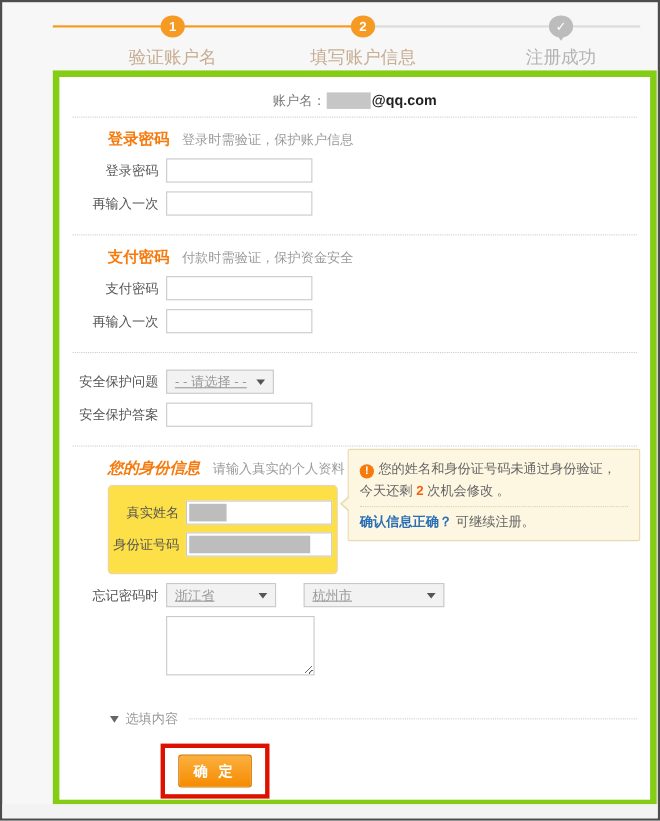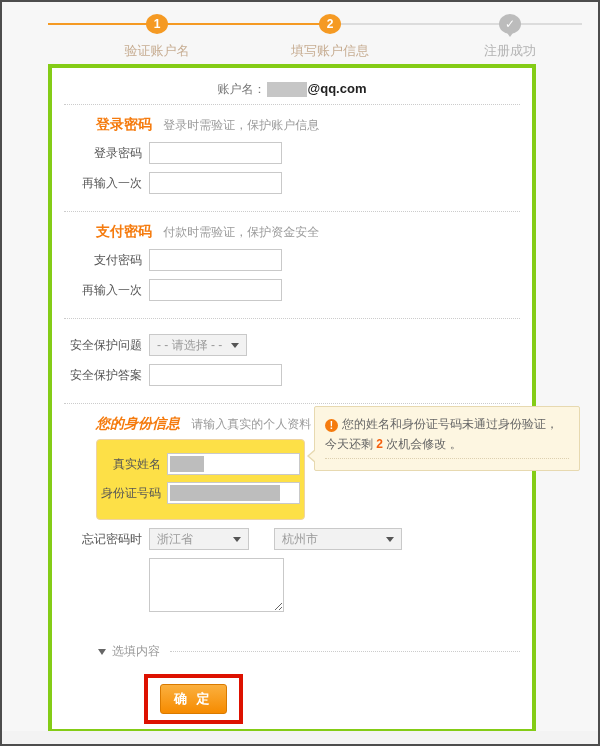--- a/index.html
+++ b/index.html
@@ -24,29 +24,29 @@
     text-align:center; line-height:20px;
   }
   .step-c1 { left:98px; } .step-c2 { left:271px; }
   .badge { position:absolute; top:0; left:451px; width:22px; height:20px;
     border-radius:50%; background:#bcbcbc; }
   .badge::after { content:''; position:absolute; left:6px; top:16px;
     border-left:5px solid transparent; border-right:5px solid transparent;
     border-top:7px solid #bcbcbc; }
   .badge-check { display:block; width:22px; height:20px; color:#fff;
     font-weight:bold; font-size:12px; text-align:center; line-height:20px; }
-  .step-label { position:absolute; top:28px; width:130px; text-align:center; font-size:13px; }
+  .step-label { position:absolute; top:28px; width:130px; text-align:center; font-size:16px; }
   .step-l1 { left:44px; color:#c7ad92; }
   .step-l2 { left:217px; color:#c7ad92; }
   .step-l3 { left:397px; color:#b3b3b3; }
 
   
   .panel {
-    position:absolute; left:46px; top:62px; width:488px; height:669px;
-    background:#fff; border:4px solid #84cc16;
+    position:absolute; left:46px; top:62px; width:549px; height:669px;
+    background:#fff; border:6px solid #84cc16;
   }
   .account-row { text-align:center; padding-top:13px; height:36px; color:#777; }
   .account-row b { color:#222; font-size:13px; }
   .mask-chip { display:inline-block; width:40px; height:15px; background:#c6c6c6;
     vertical-align:middle; margin:0 1px; }
   .divider { border-top:1px dotted #ccc; margin:0 12px; height:0; }
 
   .section { padding:7px 0 9px; }
   .sec-hdr { margin:4px 0 2px 44px; }
   .sec-title { color:#f57b0e; font-weight:bold; font-size:14px; }
@@ -54,21 +54,21 @@
   .sec-hint { color:#9b9b9b; font-size:12px; margin-left:8px; }
 
   .frow { display:flex; align-items:center; margin:8px 0; }
   .flabel { width:90px; text-align:right; margin-right:7px; color:#555; flex:none; }
   .tinput { width:133px; height:22px; border:1px solid #c9c9c9; background:#fff;
     padding:0 4px; font-size:12px; outline:none; }
 
   .select {
     height:22px; background:#f2f2f2; border:1px solid #c9c9c9; color:#999;
     display:flex; align-items:center; justify-content:space-between;
-    padding:0 7px; cursor:pointer; flex:none;
+    padding:0 7px; cursor:pointer; flex:none;text-decoration:underline;
   }
   .caret { width:0; height:0; border-left:4px solid transparent;
     border-right:4px solid transparent; border-top:5px solid #555; flex:none; margin-left:6px; }
   .sel-security { width:98px; }
   .sel-occupation { width:190px; }
   .sel-province { width:100px; margin-right:25px; }
   .sel-city { width:128px; margin-right:9px; }
   .sel-district { width:162px; }
 
   
@@ -217,20 +217,24 @@
             <span class="patch patch-id"></span>
           </span>
         </div>
       </div>
 
       <div class="notice">
         <div>
           <span class="warn-ic">!</span><span>您的姓名和身份证号码未通过身份验证，今天还剩 </span><span class="cnt">2</span><span> 次机会修改 。</span>
         </div>
         <div class="notice-div"></div>
+        <div>
+          <a class="blue-link">确认信息正确？</a>
+          <span>可继续注册。</span>
+        </div>
       </div>
 
 
       <div class="frow">
         <span class="flabel">忘记密码时</span>
         <div class="select sel-province">
           <span>浙江省</span>
           <span class="caret"></span>
         </div>
         <div class="select sel-city">

